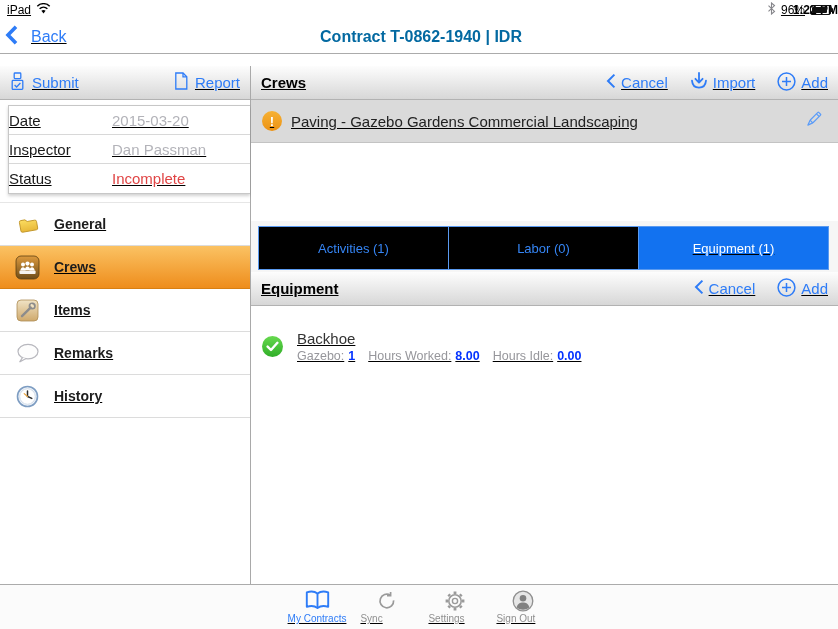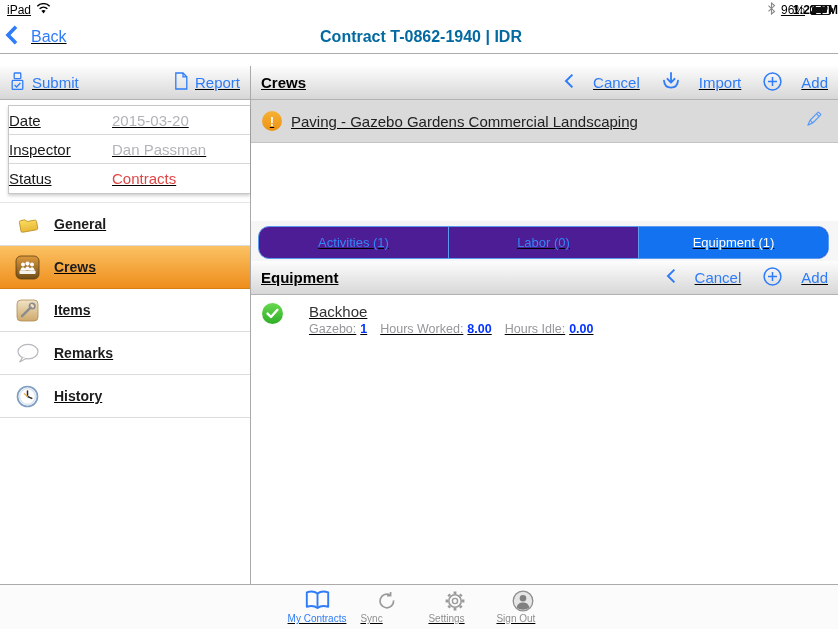--- a/index.html
+++ b/index.html
@@ -48,40 +48,40 @@
   .menu-item { height:43px; display:flex; align-items:center; gap:14px; padding-left:15px;
     border-bottom:1px solid #dcdcdc; font-size:14px; font-weight:bold; color:#1c1c1c; background:#fff; cursor:pointer; }
   .menu-item.selected { background:linear-gradient(#fbc263,#ee8d1c); border-bottom:1px solid #d87f12; }
   .mi-icon { width:25px; height:25px; display:flex; align-items:center; justify-content:center; }
 
   
   .panel { flex:1; display:flex; flex-direction:column; min-width:0; background:#fff; }
   .panel-header { padding:0 10px; }
   .panel-title { font-weight:bold; font-size:15px; color:#000; flex:1; }
   .header-actions { display:flex; align-items:center; gap:22px; }
-  .hdr-btn { display:flex; align-items:center; gap:19px; color:#2e7cf7; font-size:15px; cursor:pointer; }
+  .hdr-btn { display:flex; align-items:center; gap:5px; color:#2e7cf7; font-size:15px; cursor:pointer; }
 
   .crew-row { height:43px; flex:0 0 43px; background:#dadada; border-bottom:1px solid #c3c3c3;
     display:flex; align-items:center; gap:9px; padding:0 15px 0 11px; cursor:pointer; }
   .warn-icon { width:20px; height:20px; border-radius:50%; background:linear-gradient(#f6b134,#ec9214);
     color:#fff; font-weight:bold; font-size:13px; display:flex; align-items:center; justify-content:center; }
   .warn-icon:after { content:"!"; }
   .crew-name { flex:1; font-size:15px; color:#222; white-space:nowrap; overflow:hidden; }
 
   .spacer1 { height:78px; flex:0 0 78px; background:#fff; }
 
   .seg-wrap { flex:0 0 36px; padding:5px 9px 2px 7px; background:#f6f6f6; }
-  .segmented { display:flex; height:33px; border:1px solid #5a9af0; border-radius:11px; overflow:hidden;
-    background:#4c1d95; }
+  .segmented { display:flex; height:44px; border:1px solid #5a9af0; border-radius:0; overflow:hidden;
+    background:#000000; }
   .segment { flex:1; display:flex; align-items:center; justify-content:center; font-size:13px; color:#3585f5;
     border-left:1px solid #5a9af0; cursor:pointer; }
   .segment:first-child { border-left:none; }
   .segment.selected { background:#1272f0; color:#fff; }
 
-  .equip-row { padding:8px 12px 8px 11px; display:flex; gap:26px; align-items:flex-start; cursor:pointer; }
+  .equip-row { padding:24px 12px 8px 11px; display:flex; gap:14px; align-items:center; cursor:pointer; }
   .check-icon { width:21px; height:21px; border-radius:50%; background:linear-gradient(#67d94f,#30ae28);
     flex:0 0 21px; display:flex; align-items:center; justify-content:center; }
   .equip-name { font-size:15px; color:#333; line-height:17px; }
   .equip-details { margin-top:2px; display:flex; gap:13px; font-size:12.5px; color:#96969b; }
   .detail-pair { display:flex; gap:4px; }
   .detail-value { color:#0433ff; font-weight:bold; }
   .panel-rest { flex:1; background:#fff; }
 
   
   .tab-bar { height:45px; flex:0 0 45px; border-top:1px solid #ababab; background:#fbfbfb;
@@ -152,21 +152,21 @@
         <div class="field-row">
           <span class="field-label">Date</span>
           <span class="field-value">2015-03-20</span>
         </div>
         <div class="field-row">
           <span class="field-label">Inspector</span>
           <span class="field-value">Dan Passman</span>
         </div>
         <div class="field-row">
           <span class="field-label">Status</span>
-          <span class="field-value error">Contracts</span>
+          <span class="field-value error">Incomplete</span>
         </div>
       </div>
 
       <div class="menu">
         <div class="menu-item">
           <span class="mi-icon">
               <svg width="24" height="22" viewBox="0 0 24 22">
                 <defs>
                   <linearGradient id="gf" x1="0" y1="0" x2="0" y2="1">
                     <stop offset="0" stop-color="#fbdc60"></stop>

